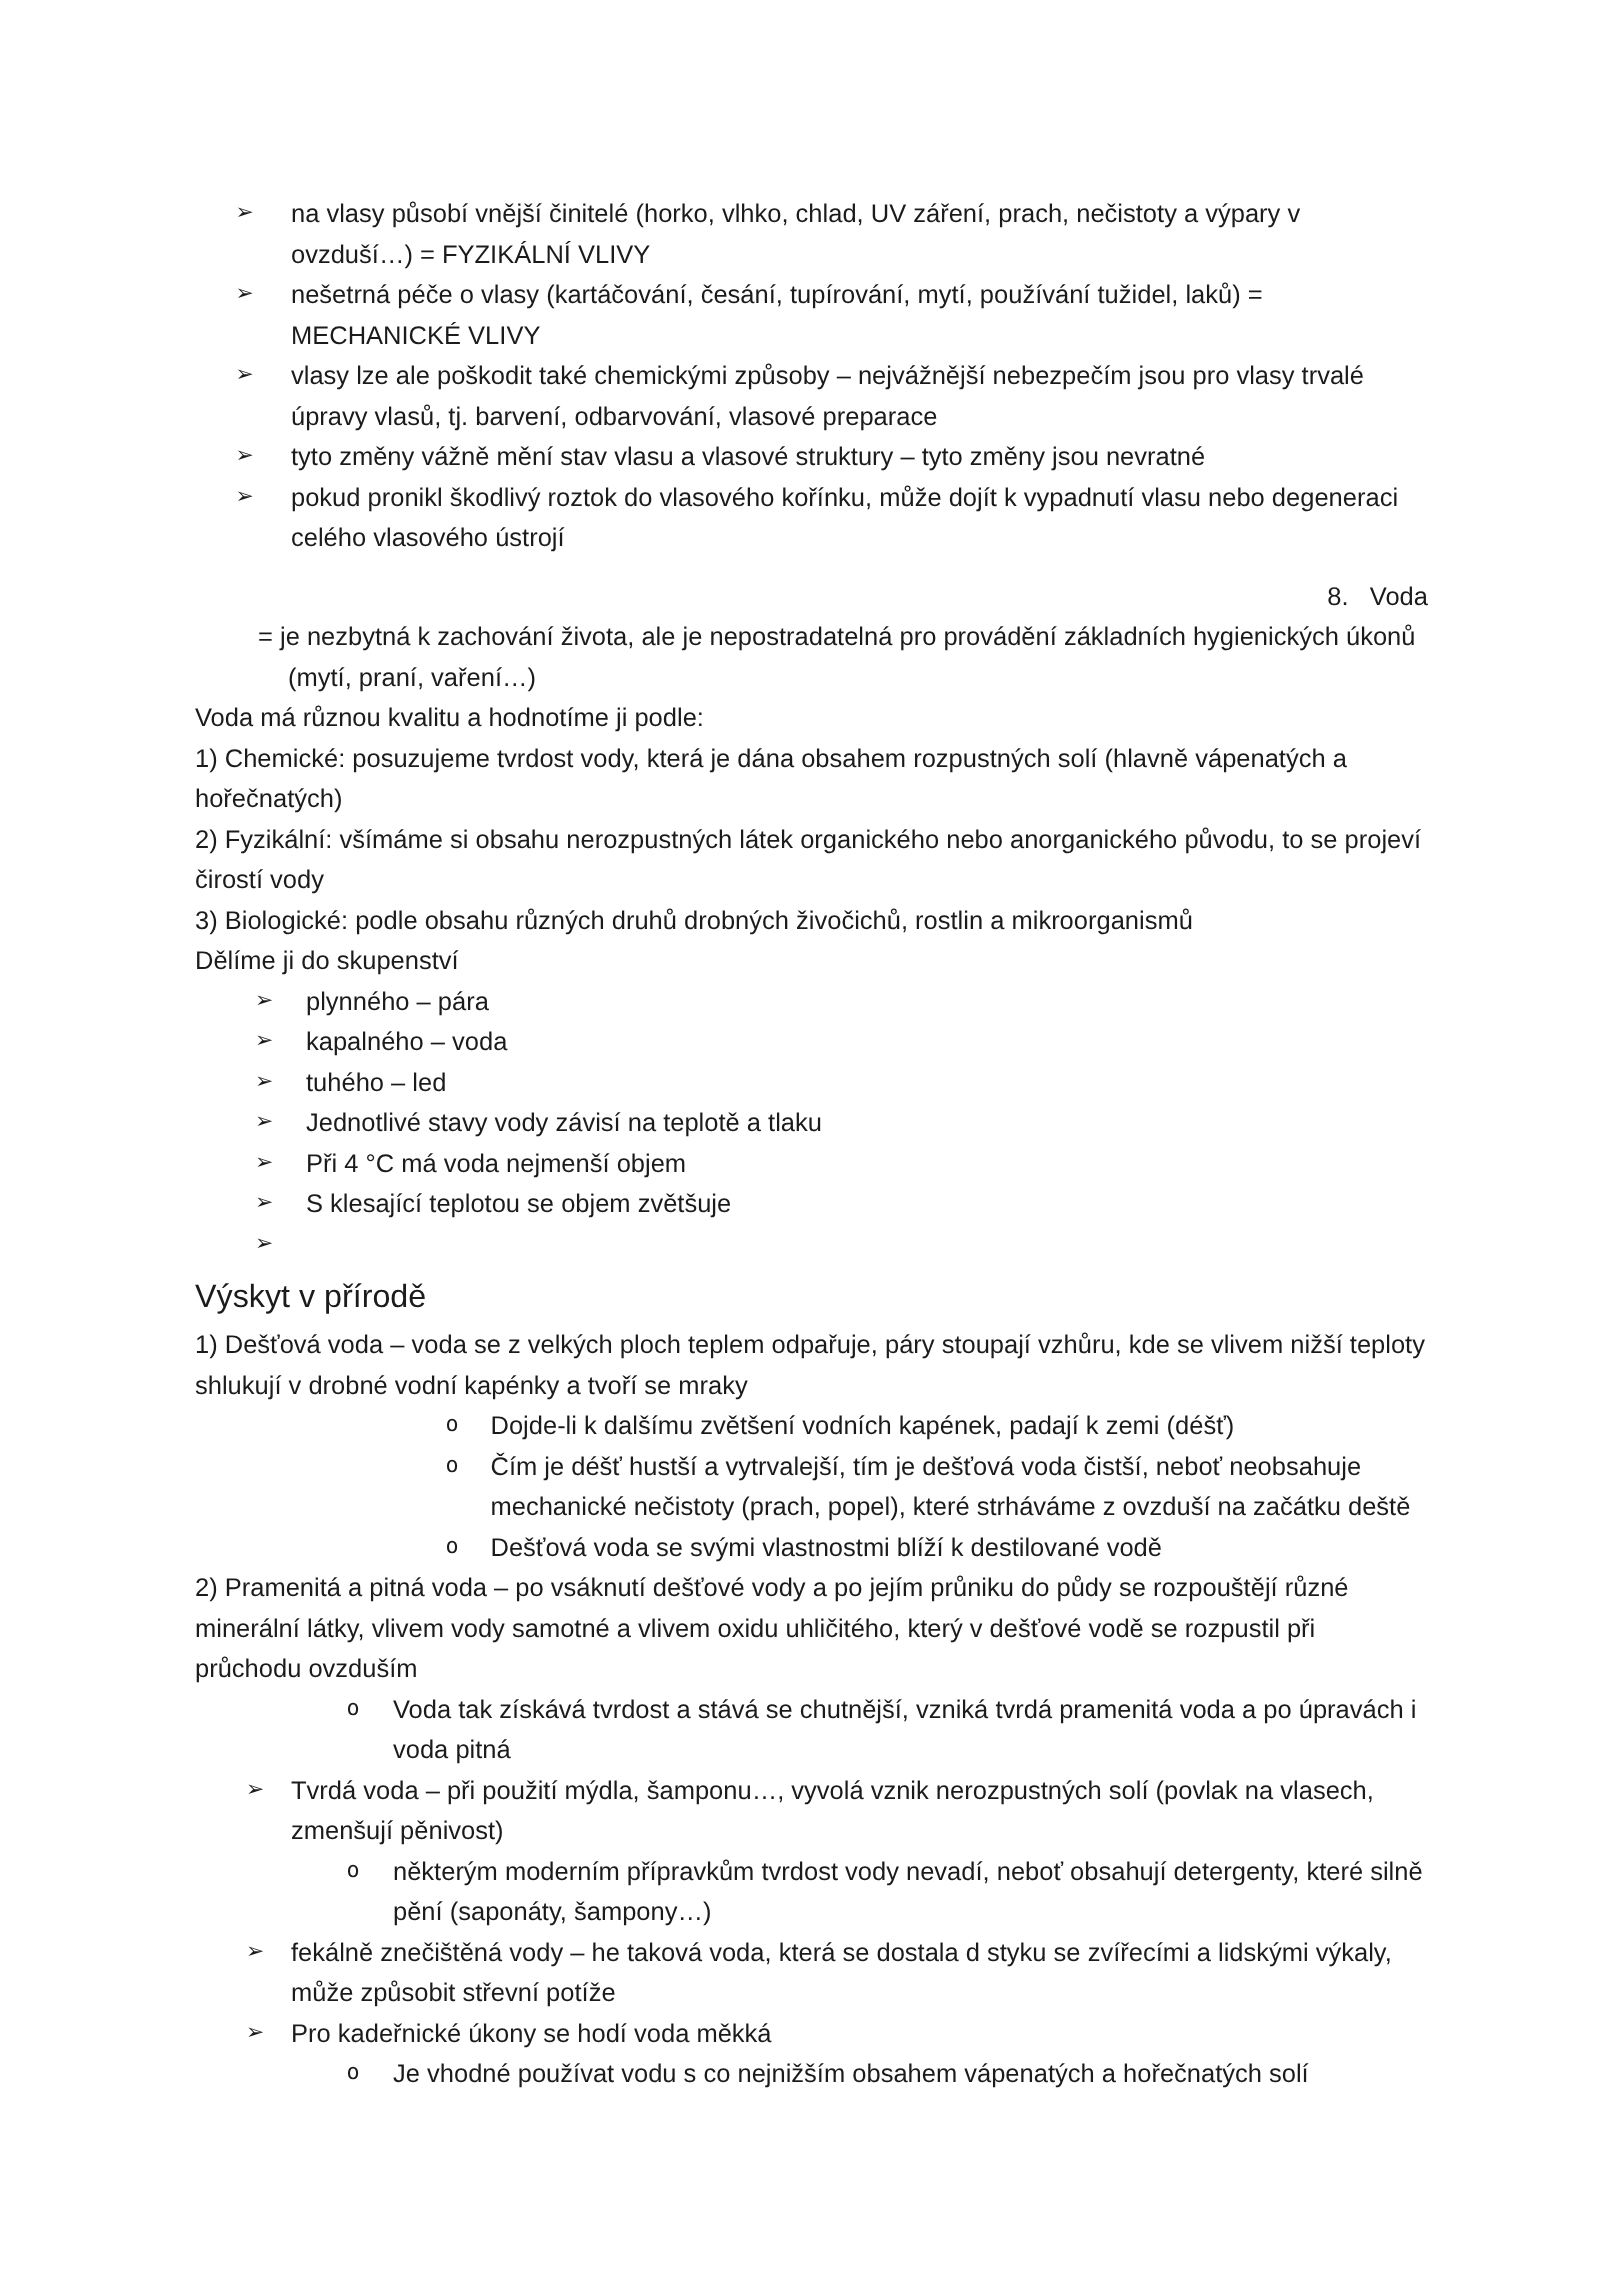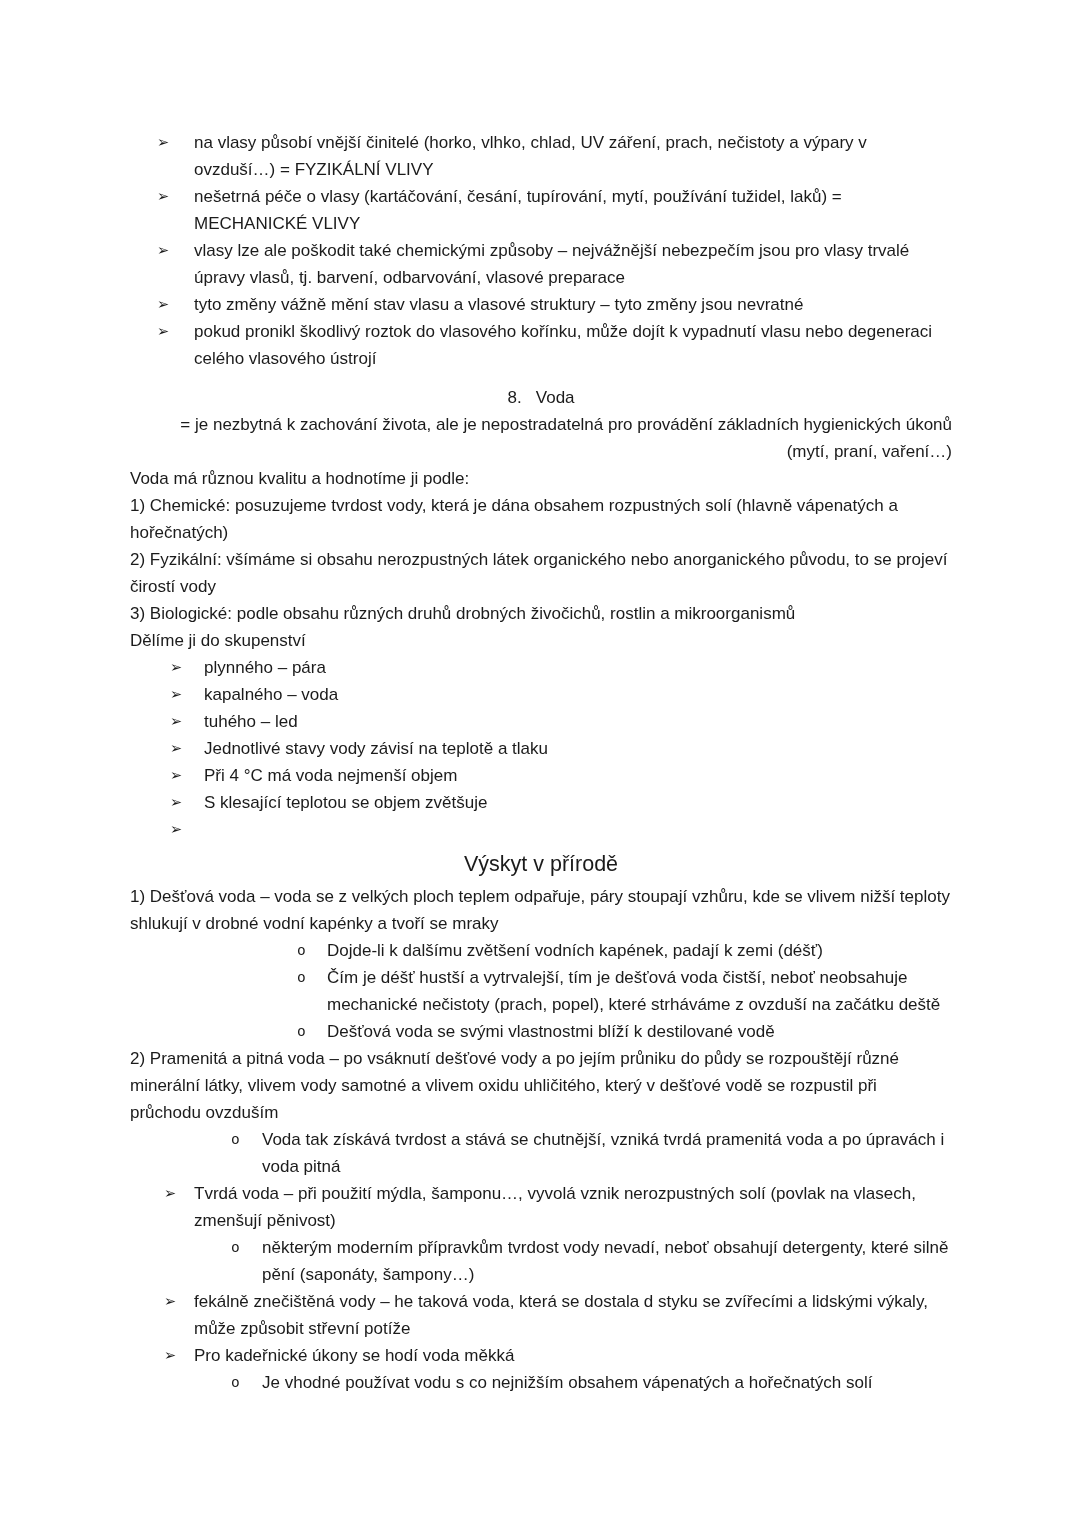--- a/index.html
+++ b/index.html
@@ -20,23 +20,23 @@
   }
   .blk{position:relative;min-height:27px;}
   .marker{position:absolute;top:0;}
   .m-arrow{font-size:14.5px;}
   .m-circle{font-family:"DejaVu Sans Mono","Liberation Mono",monospace;font-size:14.5px;}
   .b-arrow1{padding-left:64px;}  .b-arrow1 > .marker{left:27px;}
   .b-arrow2{padding-left:74px;}  .b-arrow2 > .marker{left:40px;}
   .b-arrow3{padding-left:64px;}  .b-arrow3 > .marker{left:34px;}
   .b-odeep{padding-left:197px;}  .b-odeep > .marker{left:167px;}
   .b-omid{padding-left:132px;}   .b-omid  > .marker{left:101px;}
-  .b-def{padding-left:62px;text-indent:-20px;text-align:right;}
+  .b-def{padding-left:62px;text-indent:-20px;}
   .b-para{}
-  .b-hc{text-align:center;font-weight:700;}
-  .b-hs{font-size:21.5px;line-height:30px;font-weight:700;padding:6px 0 4px 0;text-align:center;}
+  .b-hc{text-align:right;font-weight:700;}
+  .b-hs{font-size:21.5px;line-height:30px;font-weight:700;padding:6px 0 4px 0;}
   .b-spacer{height:12px;min-height:12px;}
   .bold{font-weight:400;}
 </style>
 </head>
 <body>
 
 <div class="page"><div class="blk b-arrow1"><span class="marker m-arrow">➢</span><span>na vlasy působí </span><span class="bold">vnější činitelé </span><span>(horko, vlhko, chlad, UV záření, prach, nečistoty a výpary v ovzduší…) = </span><span class="bold">FYZIKÁLNÍ VLIVY</span></div><div class="blk b-arrow1"><span class="marker m-arrow">➢</span><span class="bold">nešetrná péče o vlasy </span><span>(kartáčování, česání, tupírování, mytí, používání tužidel, laků) = </span><span class="bold">MECHANICKÉ VLIVY</span></div><div class="blk b-arrow1"><span class="marker m-arrow">➢</span><span>vlasy lze ale poškodit také </span><span class="bold">chemickými způsoby </span><span>– nejvážnější nebezpečím jsou pro vlasy trvalé úpravy vlasů, tj. barvení, odbarvování, vlasové preparace</span></div><div class="blk b-arrow1"><span class="marker m-arrow">➢</span><span>tyto změny vážně mění stav vlasu a vlasové struktury – tyto změny jsou nevratné</span></div><div class="blk b-arrow1"><span class="marker m-arrow">➢</span><span>pokud pronikl škodlivý roztok do vlasového kořínku, může dojít k vypadnutí vlasu nebo degeneraci celého vlasového ústrojí</span></div><div class="blk b-spacer"></div><div class="blk b-hc"><span class="bold">8.   Voda</span></div><div class="blk b-def"><span class="bold">= je nezbytná k zachování života, ale je nepostradatelná pro provádění základních hygienických úkonů </span><span>(mytí, praní, vaření…)</span></div><div class="blk b-para"><span class="bold">Voda má různou kvalitu a hodnotíme ji podle:</span></div><div class="blk b-para"><span class="bold">1) Chemické: </span><span>posuzujeme tvrdost vody, která je dána obsahem rozpustných solí (hlavně vápenatých a hořečnatých)</span></div><div class="blk b-para"><span class="bold">2) Fyzikální: </span><span>všímáme si obsahu nerozpustných látek organického nebo anorganického původu, to se projeví čirostí vody</span></div><div class="blk b-para"><span class="bold">3) Biologické: </span><span>podle obsahu různých druhů drobných živočichů, rostlin a mikroorganismů</span></div><div class="blk b-para"><span class="bold">Dělíme ji do skupenství</span></div><div class="blk b-arrow2"><span class="marker m-arrow">➢</span><span>plynného – pára</span></div><div class="blk b-arrow2"><span class="marker m-arrow">➢</span><span>kapalného – voda</span></div><div class="blk b-arrow2"><span class="marker m-arrow">➢</span><span>tuhého – led</span></div><div class="blk b-arrow2"><span class="marker m-arrow">➢</span><span>Jednotlivé stavy vody závisí na teplotě a tlaku</span></div><div class="blk b-arrow2"><span class="marker m-arrow">➢</span><span>Při 4 °C má voda nejmenší objem</span></div><div class="blk b-arrow2"><span class="marker m-arrow">➢</span><span>S klesající teplotou se objem zvětšuje</span></div><div class="blk b-arrow2"><span class="marker m-arrow">➢</span></div><div class="blk b-hs"><span class="bold">Výskyt v přírodě</span></div><div class="blk b-para"><span class="bold">1) Dešťová voda – </span><span>voda se z velkých ploch teplem odpařuje, páry stoupají vzhůru, kde se vlivem nižší teploty shlukují v drobné vodní kapénky a tvoří se mraky</span></div><div class="blk b-odeep"><span class="marker m-circle">o</span><span>Dojde-li k dalšímu zvětšení vodních kapének, padají k zemi (déšť)</span></div><div class="blk b-odeep"><span class="marker m-circle">o</span><span>Čím je déšť hustší a vytrvalejší, tím je dešťová voda čistší, neboť neobsahuje mechanické nečistoty (prach, popel), které strháváme z ovzduší na začátku deště</span></div><div class="blk b-odeep"><span class="marker m-circle">o</span><span>Dešťová voda se svými vlastnostmi blíží k destilované vodě</span></div><div class="blk b-para"><span class="bold">2) Pramenitá a pitná voda – </span><span>po vsáknutí dešťové vody a po jejím průniku do půdy se rozpouštějí různé minerální látky, vlivem vody samotné a vlivem oxidu uhličitého, který v dešťové vodě se rozpustil při průchodu ovzduším</span></div><div class="blk b-omid"><span class="marker m-circle">o</span><span>Voda tak získává tvrdost a stává se chutnější, vzniká tvrdá pramenitá voda a po úpravách i voda pitná</span></div><div class="blk b-arrow3"><span class="marker m-arrow">➢</span><span class="bold">Tvrdá voda – </span><span>při použití mýdla, šamponu…, vyvolá vznik nerozpustných solí (povlak na vlasech, zmenšují pěnivost)</span></div><div class="blk b-omid"><span class="marker m-circle">o</span><span>některým moderním přípravkům tvrdost vody nevadí, neboť obsahují detergenty, které silně pění (saponáty, šampony…)</span></div><div class="blk b-arrow3"><span class="marker m-arrow">➢</span><span class="bold">fekálně znečištěná vody </span><span>– he taková voda, která se dostala d styku se zvířecími a lidskými výkaly, může způsobit střevní potíže</span></div><div class="blk b-arrow3"><span class="marker m-arrow">➢</span><span class="bold">Pro kadeřnické úkony se hodí voda měkká</span></div><div class="blk b-omid"><span class="marker m-circle">o</span><span class="bold">Je vhodné používat vodu s co nejnižším obsahem vápenatých a hořečnatých solí</span></div></div>
 
 </body></html>

